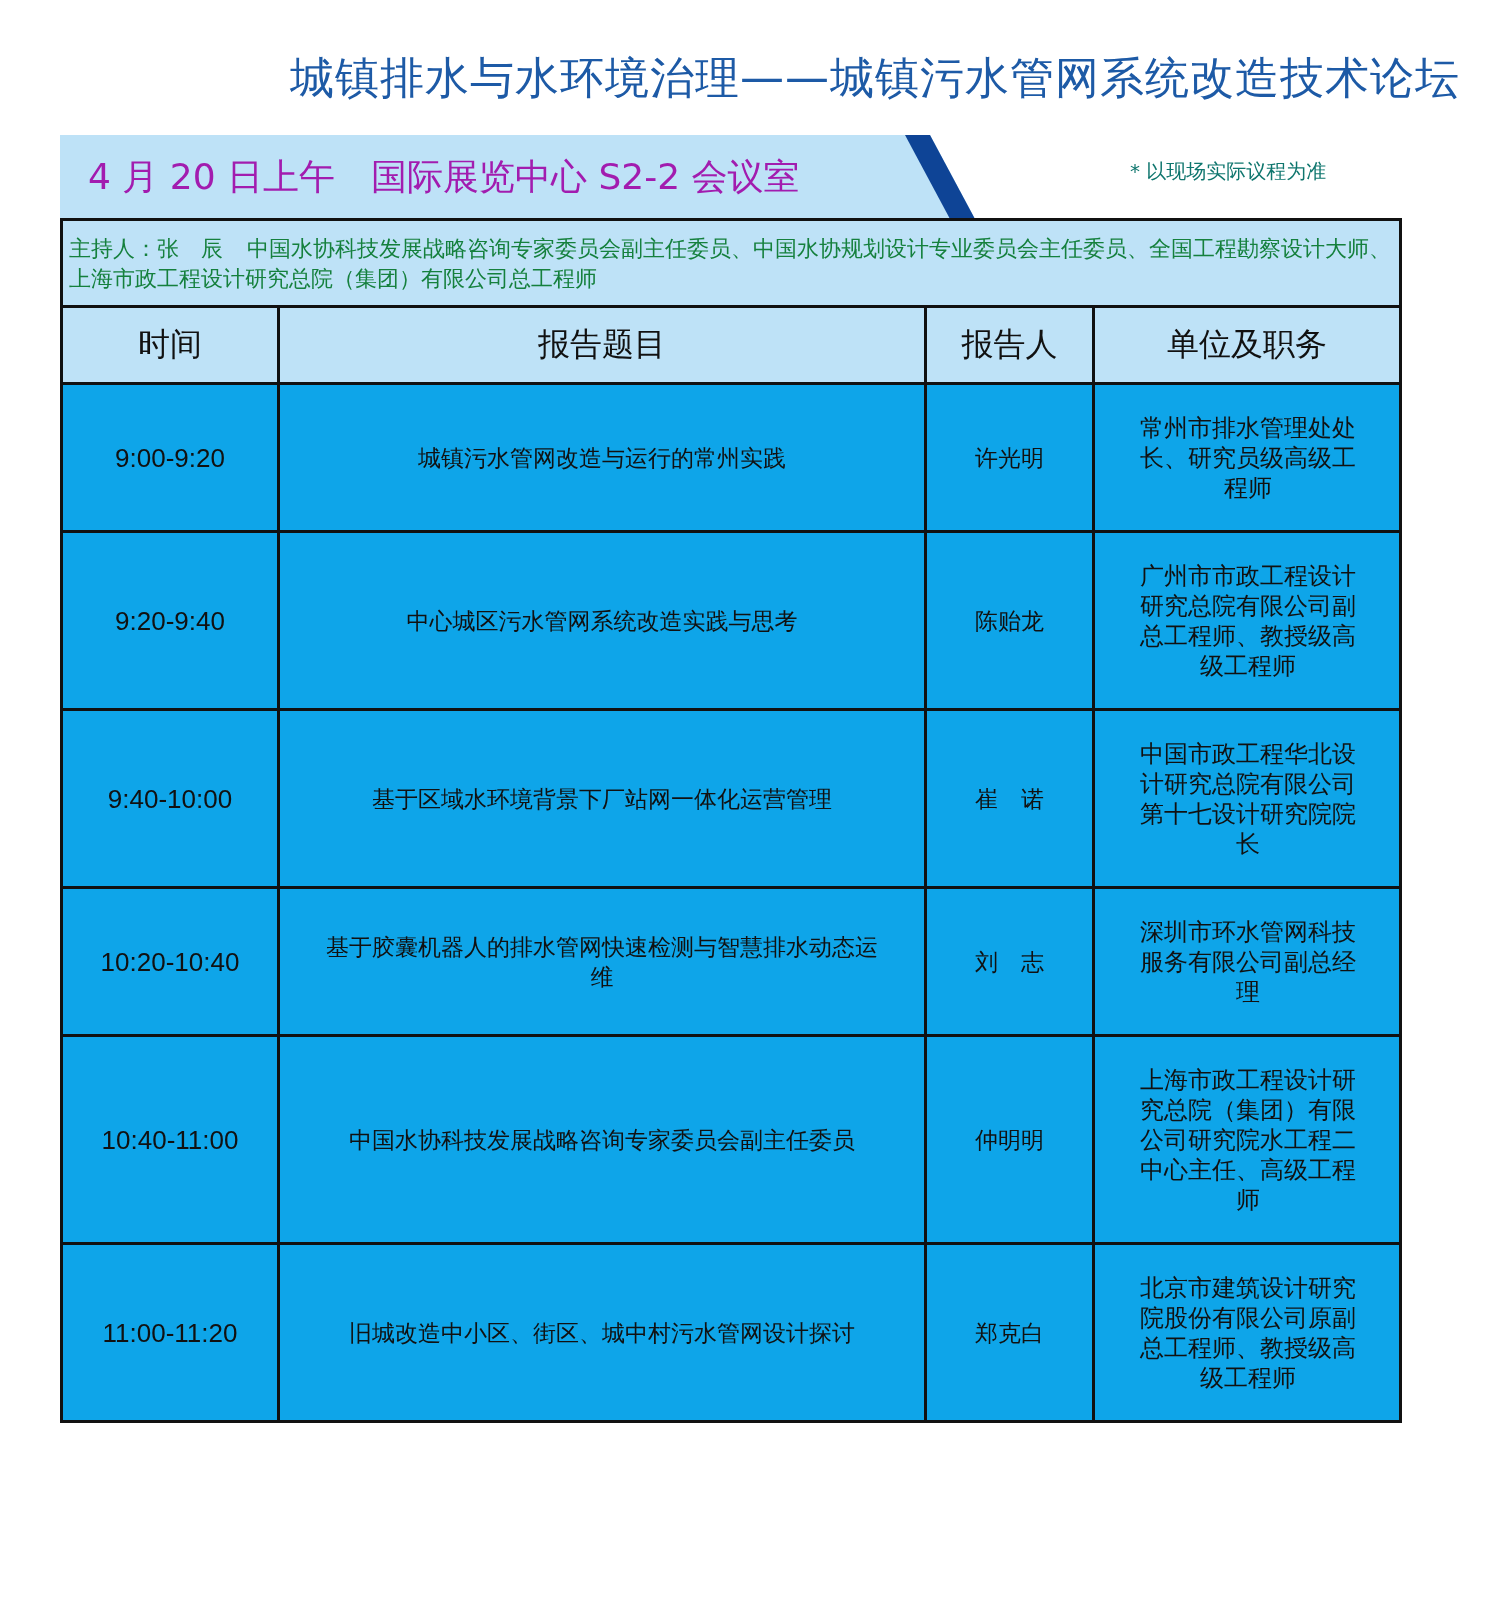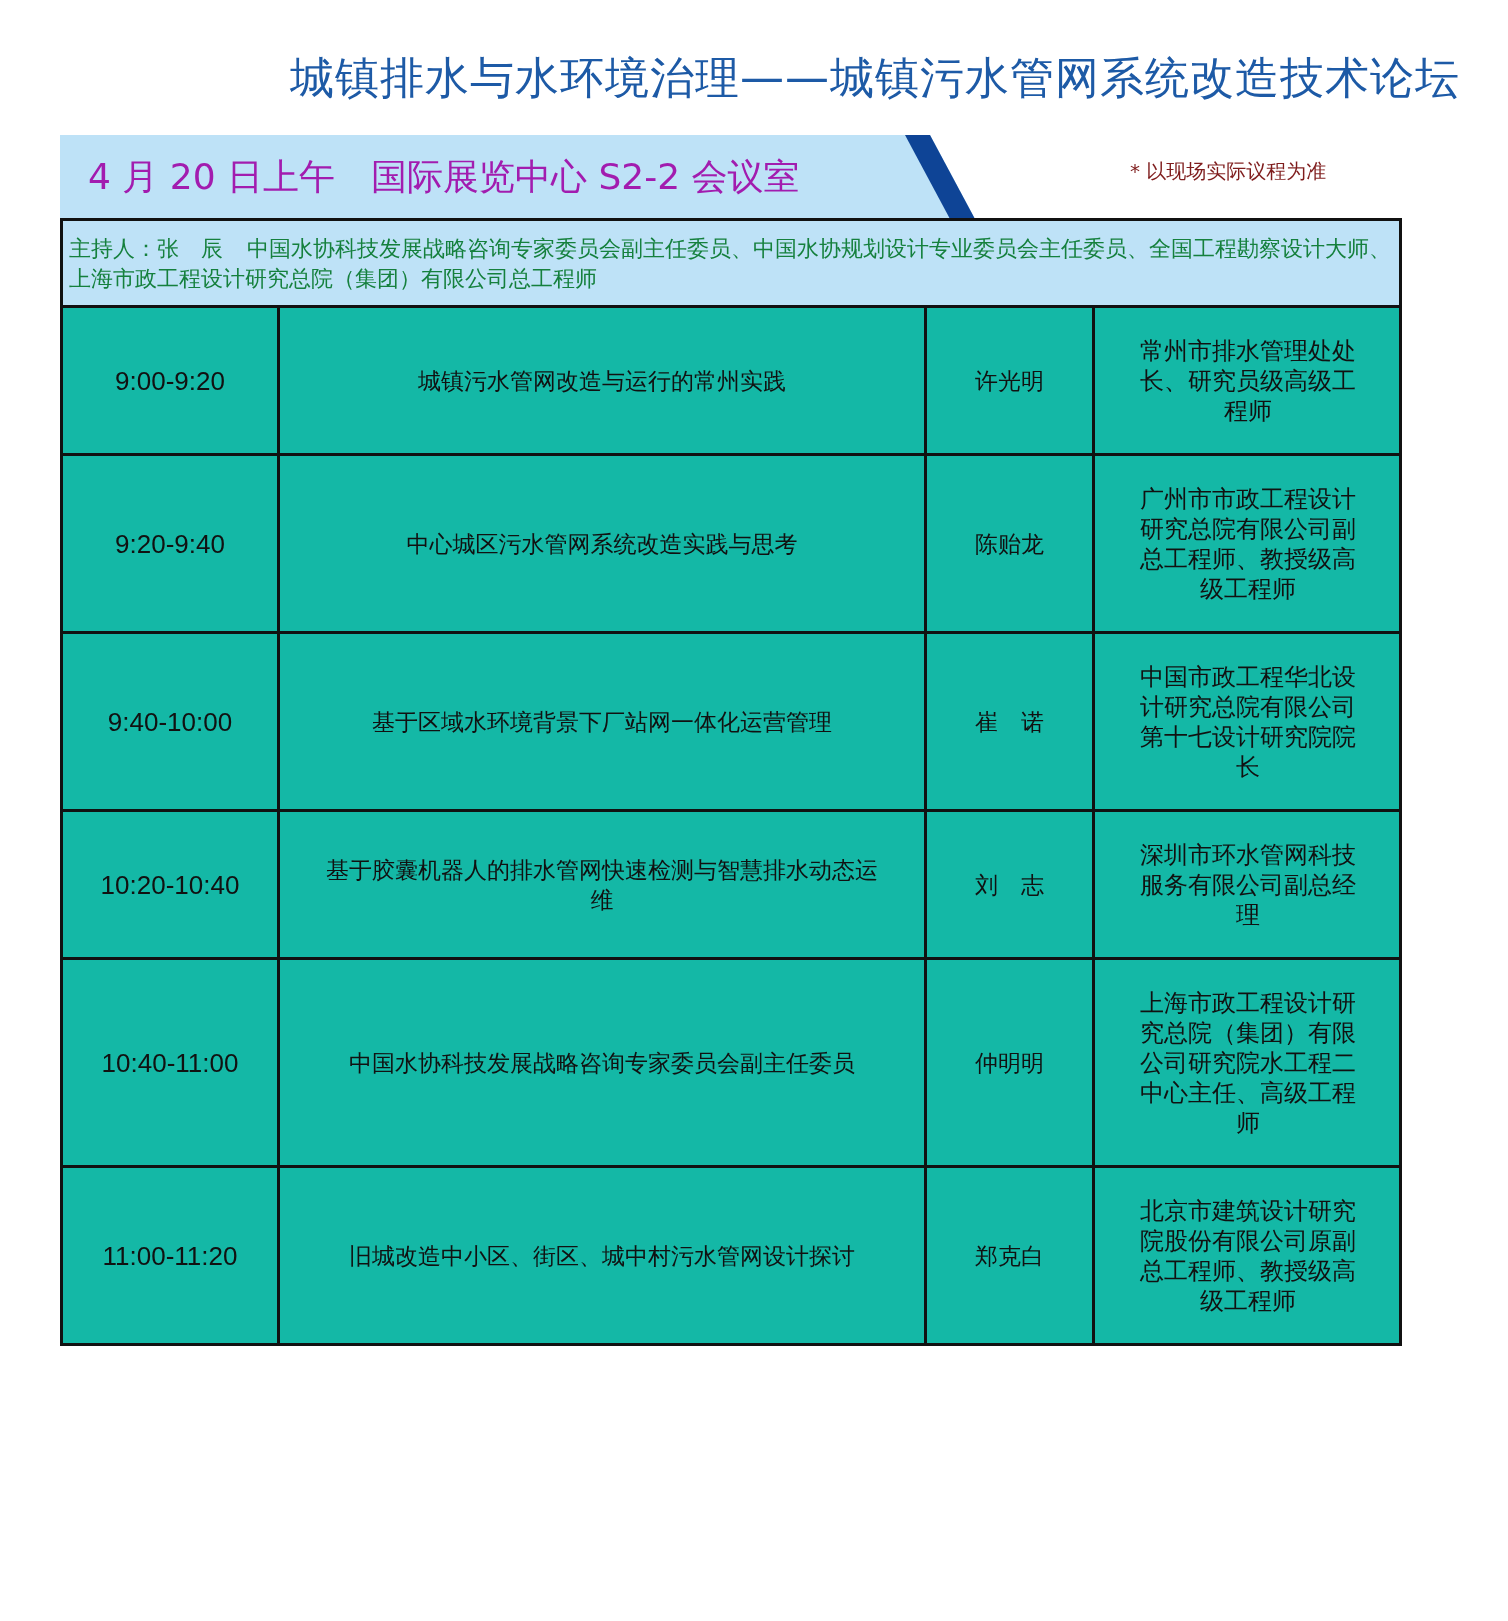--- a/index.html
+++ b/index.html
@@ -58,21 +58,21 @@
     color: #a21caf;
     white-space: nowrap;
   }
   .banner-text .venue { margin-left: 36px; }
   .note {
     position: absolute;
     left: 1130px;
     top: 156px;
     font-size: 20px;
     line-height: 30px;
-    color: #7f1d1d;
+    color: #0f766e;
     white-space: nowrap;
   }
 
   table.agenda {
     position: absolute;
     left: 60px;
     top: 218px;
     width: 1339px;
     border-collapse: collapse;
     table-layout: fixed;
@@ -94,21 +94,21 @@
   }
   .host-cell .host-name { margin-right: 24px; }
   th.col-head {
     background: #bee2f7;
     height: 74px;
     font-weight: normal;
     font-size: 32px;
     color: #111;
   }
   tr.session td {
-    background: #14b8a6;
+    background: #0ea5e9;
     font-size: 23px;
     line-height: 30px;
     color: #111;
   }
   td.time { font-family: "Liberation Sans", sans-serif; font-size: 26px !important; }
   td.topic { padding: 0 40px !important; }
   td.speaker { letter-spacing: 0; }
   td.org {
     padding: 0 36px 0 38px !important;
     font-size: 24px !important;
@@ -134,20 +134,26 @@
     <col style="width:217px">
     <col style="width:647px">
     <col style="width:168px">
     <col style="width:307px">
   </colgroup>
   <tbody>
     <tr>
       <td class="host-cell" colspan="4">
         <span class="host-name">主持人：张　辰</span><span>中国水协科技发展战略咨询专家委员会副主任委员、中国水协规划设计专业委员会主任委员、全国工程勘察设计大师、上海市政工程设计研究总院（集团）有限公司总工程师</span>
       </td>
+    </tr>
+    <tr>
+      <th class="col-head">时间</th>
+      <th class="col-head">报告题目</th>
+      <th class="col-head">报告人</th>
+      <th class="col-head">单位及职务</th>
     </tr>
 
     <tr class="session" style="height:148px">
       <td class="time">9:00-9:20</td>
       <td class="topic">城镇污水管网改造与运行的常州实践</td>
       <td class="speaker">许光明</td>
       <td class="org">常州市排水管理处处长、研究员级高级工程师</td>
     </tr>
     <tr class="session" style="height:178px">
       <td class="time">9:20-9:40</td>

